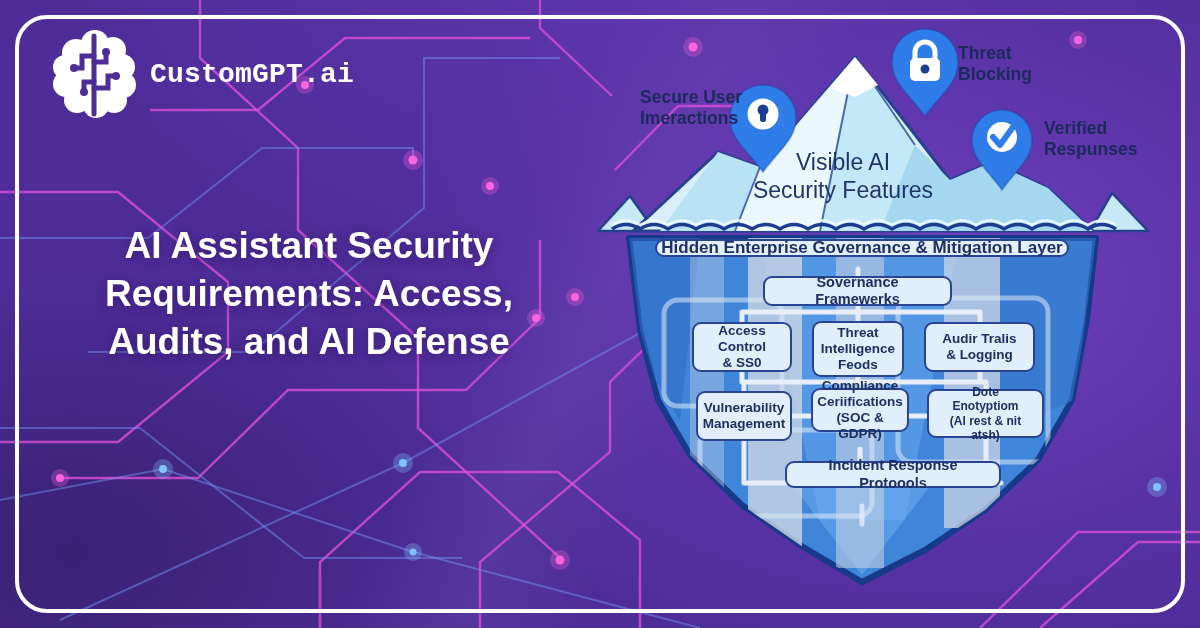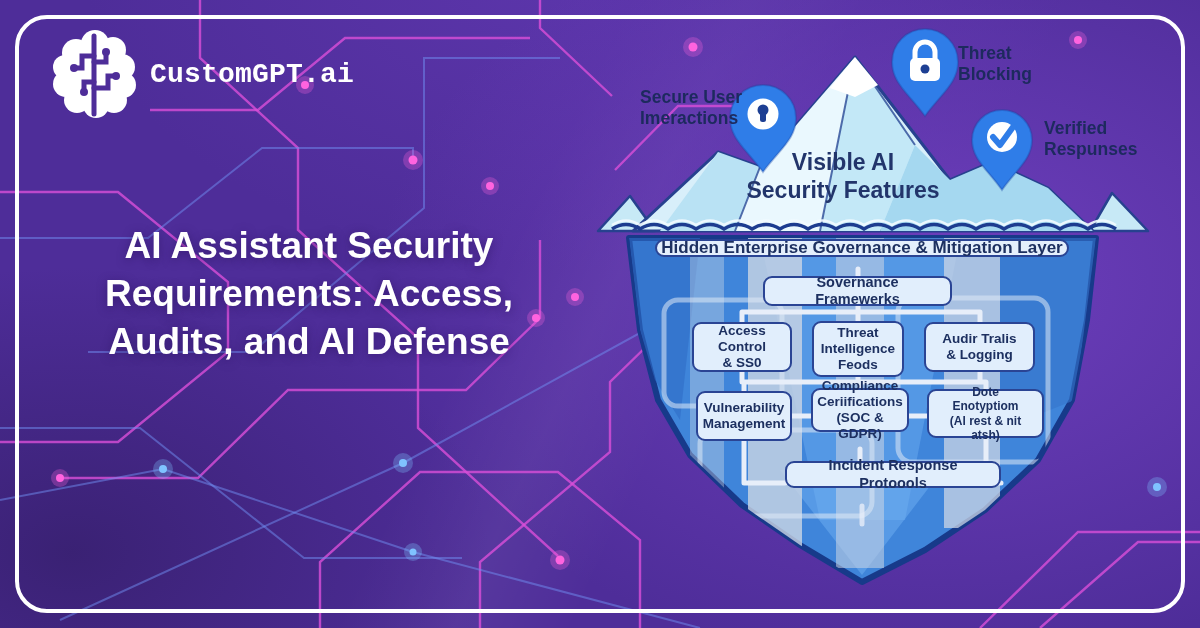--- a/index.html
+++ b/index.html
@@ -24,21 +24,21 @@
     position:absolute;left:66px;top:222px;width:486px;z-index:8;
     color:#ffffff;font-size:37px;line-height:1.3;font-weight:700;text-align:center;
     text-shadow:0 2px 10px rgba(40,16,90,.55);white-space:pre-line;
   }
   .pin-label{
     position:absolute;z-index:7;color:#1d2a5e;font-weight:700;font-size:17.5px;
     line-height:1.18;white-space:pre-line;
   }
   .surface-label{
     position:absolute;left:712px;top:148px;width:262px;z-index:6;text-align:center;
-    color:#22356b;font-weight:700;font-size:23px;line-height:1.22;white-space:pre-line;
+    color:#22356b;font-weight:400;font-size:23px;line-height:1.22;white-space:pre-line;
   }
   .gbanner{
     position:absolute;left:655px;top:239px;width:414px;height:18px;z-index:6;
     background:#e4effc;border:2.5px solid #2a4494;border-radius:14px;
     display:flex;align-items:center;justify-content:center;
     color:#1d3060;font-weight:700;font-size:17px;white-space:nowrap;box-sizing:border-box;
   }
   .box{
     position:absolute;z-index:6;background:#e1eefc;border:2.5px solid #2a4494;border-radius:9px;
     color:#1d3060;font-weight:700;font-size:13.5px;line-height:1.18;

